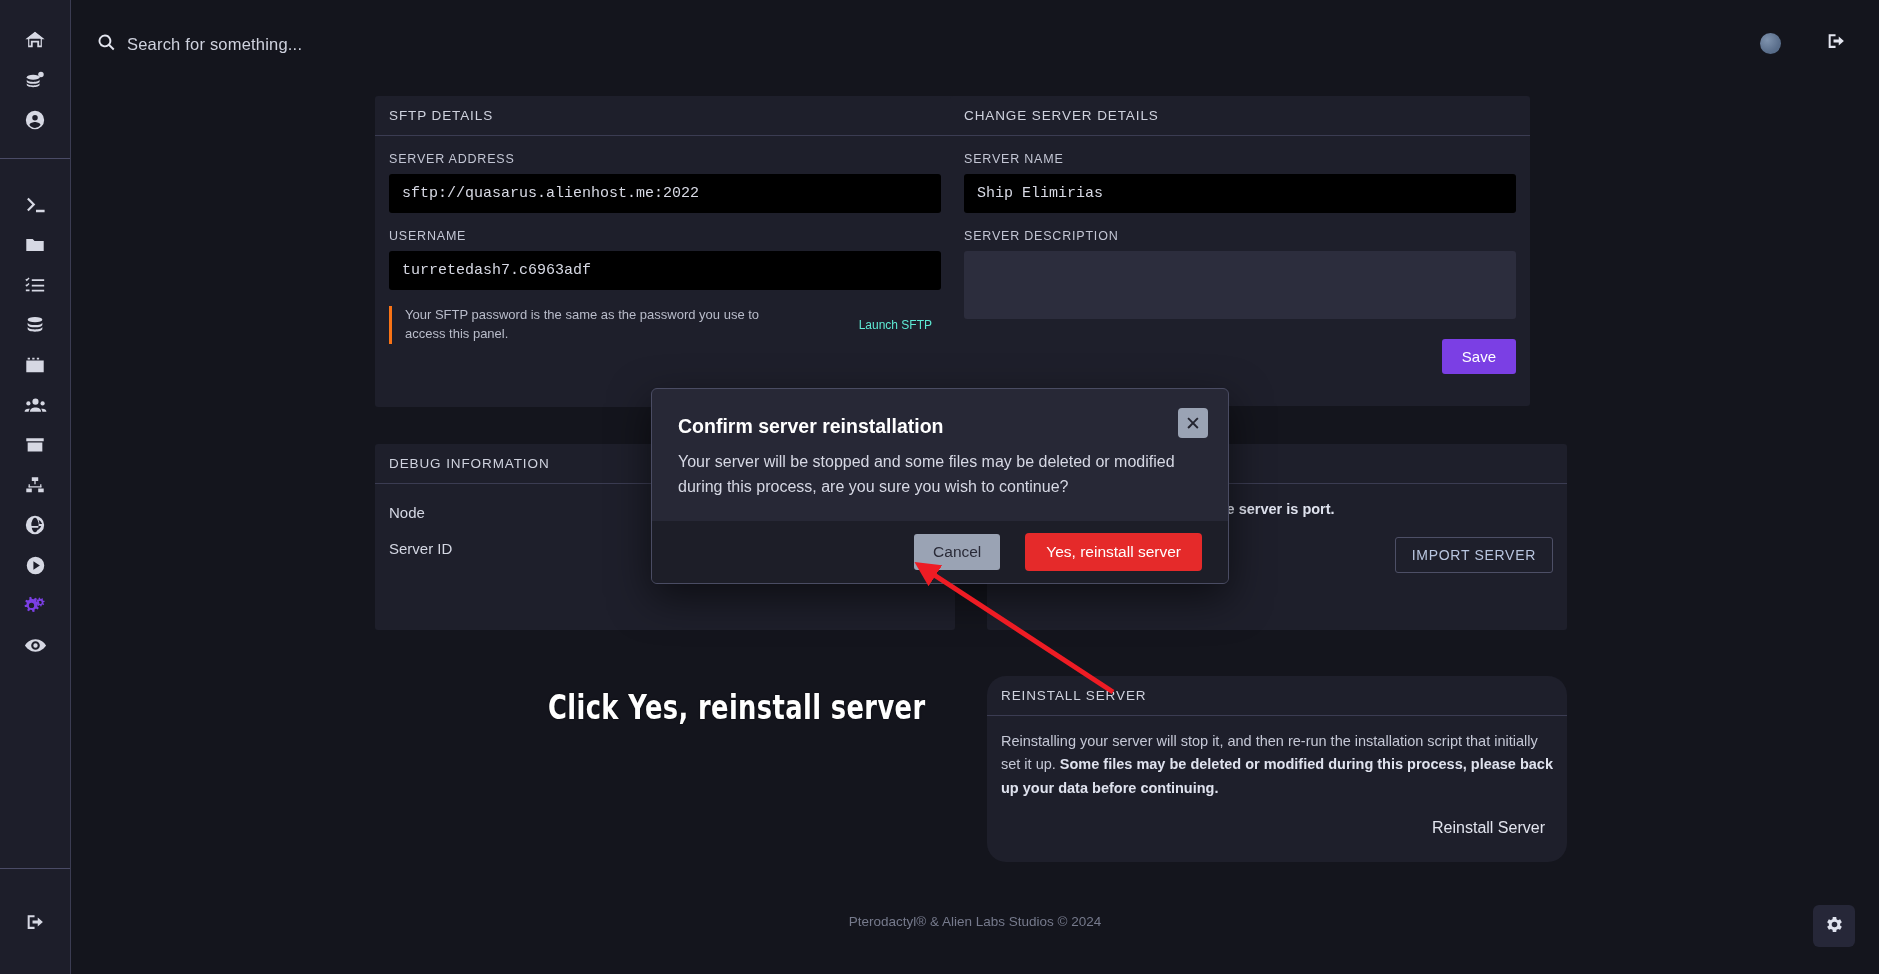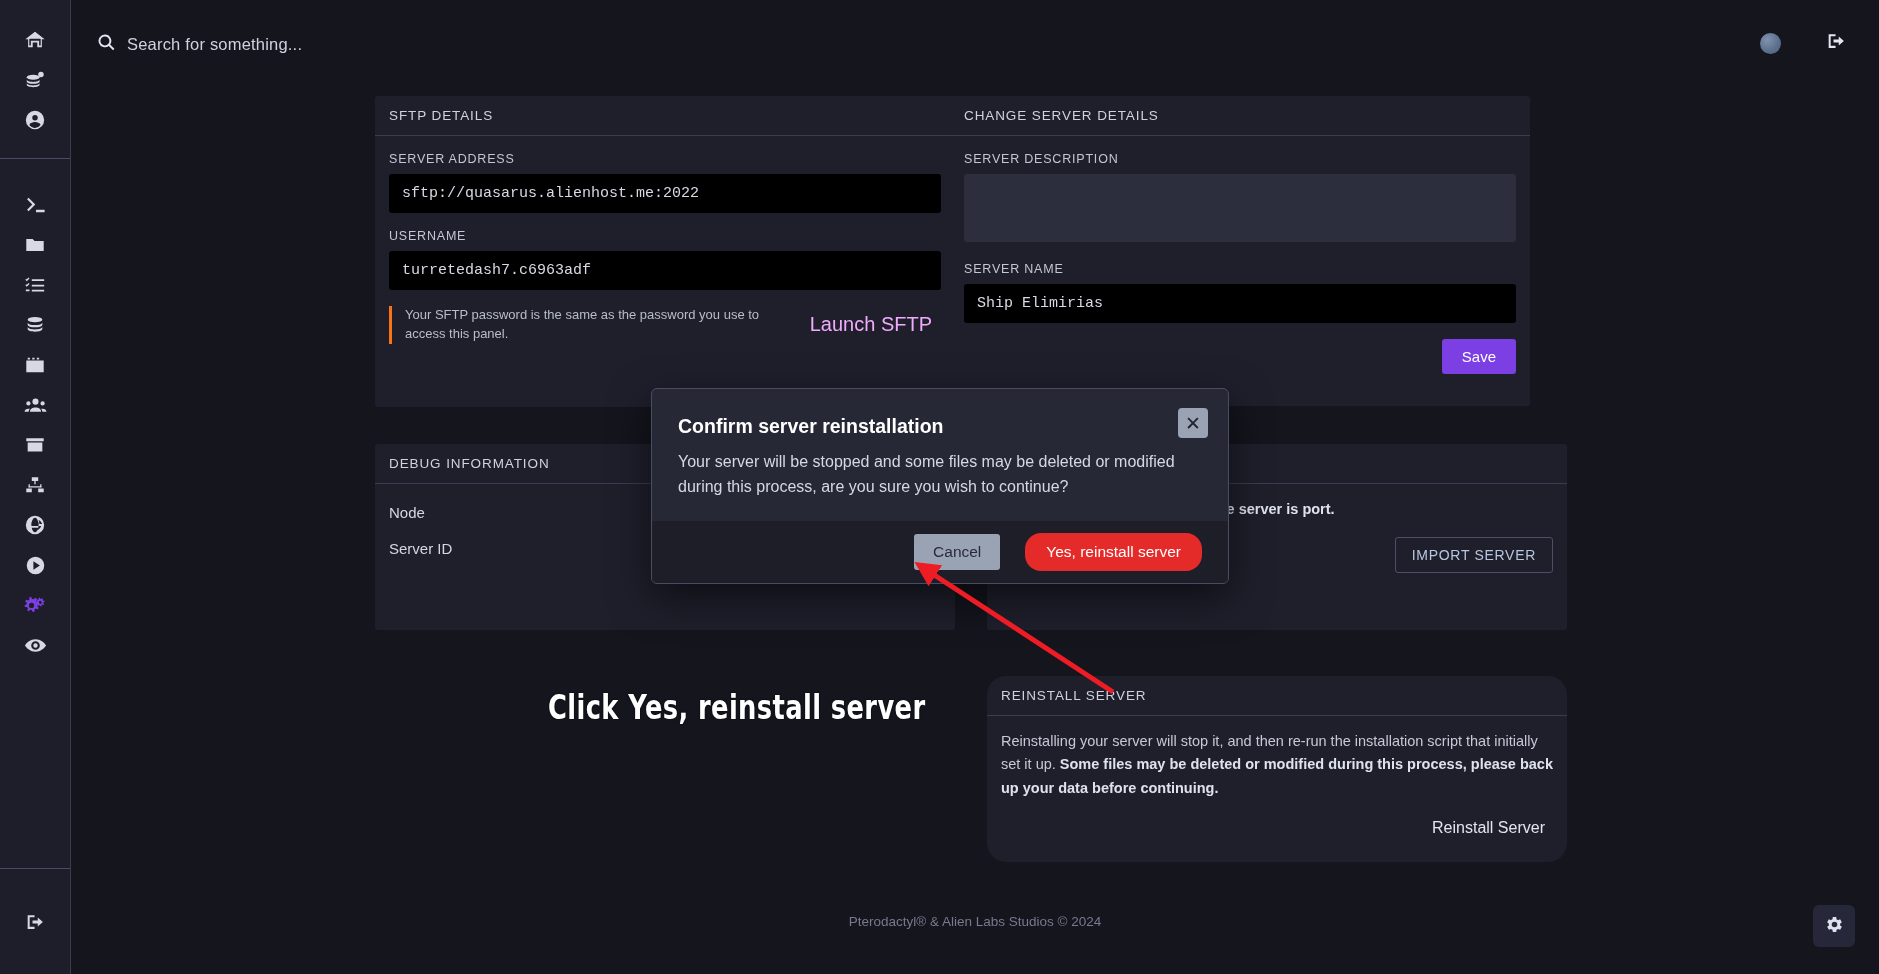--- a/index.html
+++ b/index.html
@@ -93,21 +93,21 @@
   .field-block { margin-bottom: 16px; }
 
   .note-row { display: flex; align-items: center; margin-top: 4px; }
   .note {
     border-left: 3px solid #f97316;
     padding-left: 13px;
     color: #b9bcca; font-size: 13px; line-height: 1.45;
     max-width: 410px;
   }
   .btn-text-link {
-    margin-left: auto; color: #f0abfc; font-size: 20px;
+    margin-left: auto; color: #5eead4; font-size: 12px;
     cursor: pointer; padding: 5px 9px; white-space: nowrap;
   }
   .btn-save {
     background: #7b3fe4; color: #ffffff; border: none; border-radius: 3px;
     font-size: 15px; font-family: "Liberation Sans", sans-serif;
     padding: 9px 20px; cursor: pointer;
   }
   .row-right { display: flex; justify-content: flex-end; margin-top: 6px; }
 
   .debug-row {
@@ -176,21 +176,21 @@
     background: #1d1e28;
     display: flex; align-items: center; justify-content: flex-end;
     gap: 25px; padding-right: 26px;
   }
   .btn-cancel {
     background: #9aa3b4; color: #2a2b38; border: none; border-radius: 3px;
     font-size: 15.5px; font-family: "Liberation Sans", sans-serif;
     padding: 9px 19px; cursor: pointer;
   }
   .btn-danger {
-    background: #e52a2a; color: #ffffff; border: none; border-radius: 16px;
+    background: #e52a2a; color: #ffffff; border: none; border-radius: 4px;
     font-size: 15.5px; font-family: "Liberation Sans", sans-serif;
     padding: 10px 21px; cursor: pointer;
   }
 
   
   .annot-text {
     position: absolute; left: 548px; top: 688px;
     color: #ffffff;
     font-family: "DejaVu Sans", sans-serif;
     font-weight: bold;
@@ -384,26 +384,26 @@
           <div class="note">Your SFTP password is the same as the password you use to access this panel.</div>
           <div class="btn-text-link">Launch SFTP</div>
         </div>
       </div>
     </div>
 
     <div class="panel" style="left:879px; top:40px; width:580px; height:310px;">
       <div class="panel-head">CHANGE SERVER DETAILS</div>
       <div class="panel-body">
         <div class="field-block">
+          <label class="field-label">SERVER NAME</label>
+          <input class="field-input" type="text" value="Ship Elimirias" style="">
+        </div>
+        <div class="field-block">
           <label class="field-label">SERVER DESCRIPTION</label>
           <textarea class="field-textarea" placeholder="" style=""></textarea>
-        </div>
-        <div class="field-block">
-          <label class="field-label">SERVER NAME</label>
-          <input class="field-input" type="text" value="Ship Elimirias" style="">
         </div>
         <div class="row-right">
           <button class="btn-save">Save</button>
         </div>
       </div>
     </div>
 
     <div class="panel" style="left:304px; top:388px; width:580px; height:186px;">
       <div class="panel-head">DEBUG INFORMATION</div>
       <div class="panel-body" style="padding-top:10px;">

